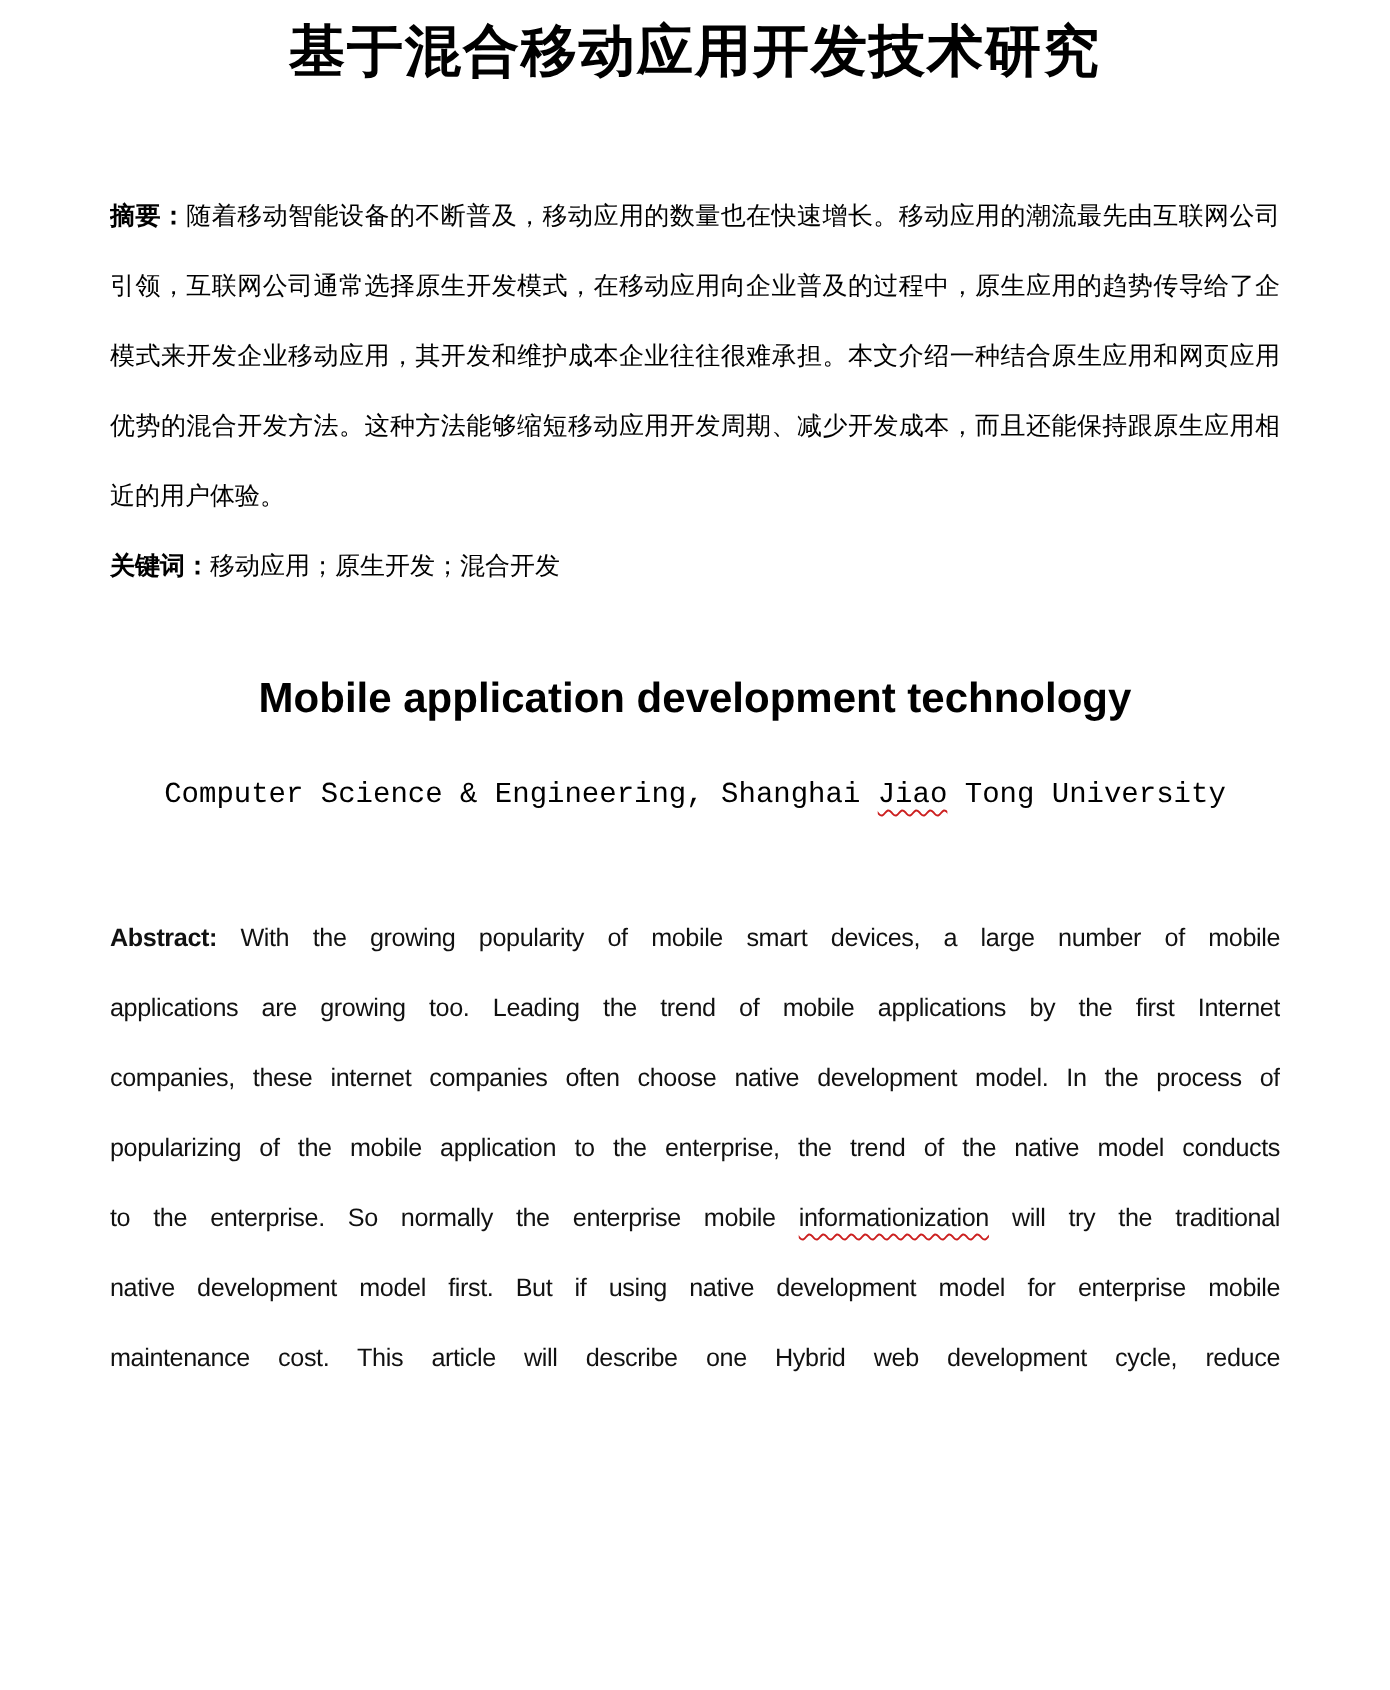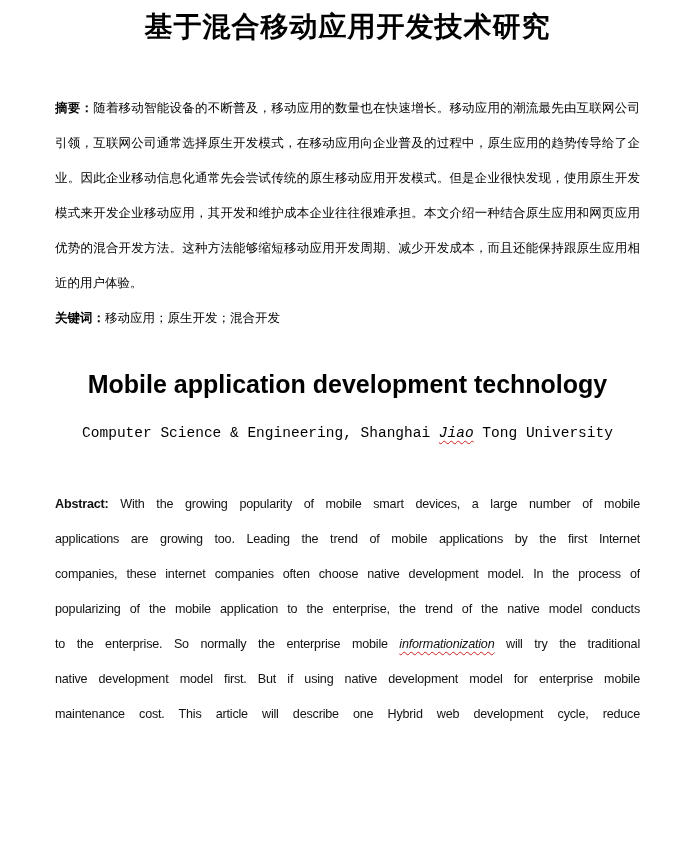--- a/index.html
+++ b/index.html
@@ -50,36 +50,35 @@
     text-align: justify;
     text-align-last: justify;
   }
   .b { font-weight: 700; }
   .squiggle {
     text-decoration: underline;
     text-decoration-style: wavy;
     text-decoration-color: #cc1f1f;
     text-decoration-thickness: 1px;
     text-underline-offset: 3px;
-    font-style: italic;
   }
   
   .abstract-zh {
     margin-top: 46px;
     font-family: "Liberation Serif", serif;
     font-size: 12.5px;
   }
   .keywords-zh {
     font-family: Liberation Sans, sans-serif;
     font-size: 12.5px;
   }
   
   .title-en {
     margin: 30px 0 0 0;
-    font-size: 25px;
+    font-size: 21px;
     line-height: 37px;
     font-weight: 700;
     text-align: center;
     white-space: nowrap;
   }
   
   .affiliation-en {
     margin-top: 20px;
     font-family: "Liberation Mono", monospace;
     font-size: 14.5px;
@@ -101,21 +100,20 @@
 <div class="page">
 
   <h1 class="title-zh">基于混合移动应用开发技术研究</h1>
 
 
   <div class="abstract-zh">
     <div class="line jfy">
       <span class="b">摘要：</span><span>随着移动智能设备的不断普及，移动应用的数量也在快速增长。移动应用的潮流最先由互联网公司</span>
     </div>
     <div class="line jfy">引领，互联网公司通常选择原生开发模式，在移动应用向企业普及的过程中，原生应用的趋势传导给了企</div>
-    <div class="line jfy">业。因此企业移动信息化通常先会尝试传统的原生移动应用开发模式。但是企业很快发现，使用原生开发</div>
     <div class="line jfy">模式来开发企业移动应用，其开发和维护成本企业往往很难承担。本文介绍一种结合原生应用和网页应用</div>
     <div class="line jfy">优势的混合开发方法。这种方法能够缩短移动应用开发周期、减少开发成本，而且还能保持跟原生应用相</div>
     <div class="line">近的用户体验。</div>
   </div>
 
   <div class="line keywords-zh">
     <span class="b">关键词：</span><span>移动应用；原生开发；混合开发</span>
   </div>
 
   <h2 class="title-en">

